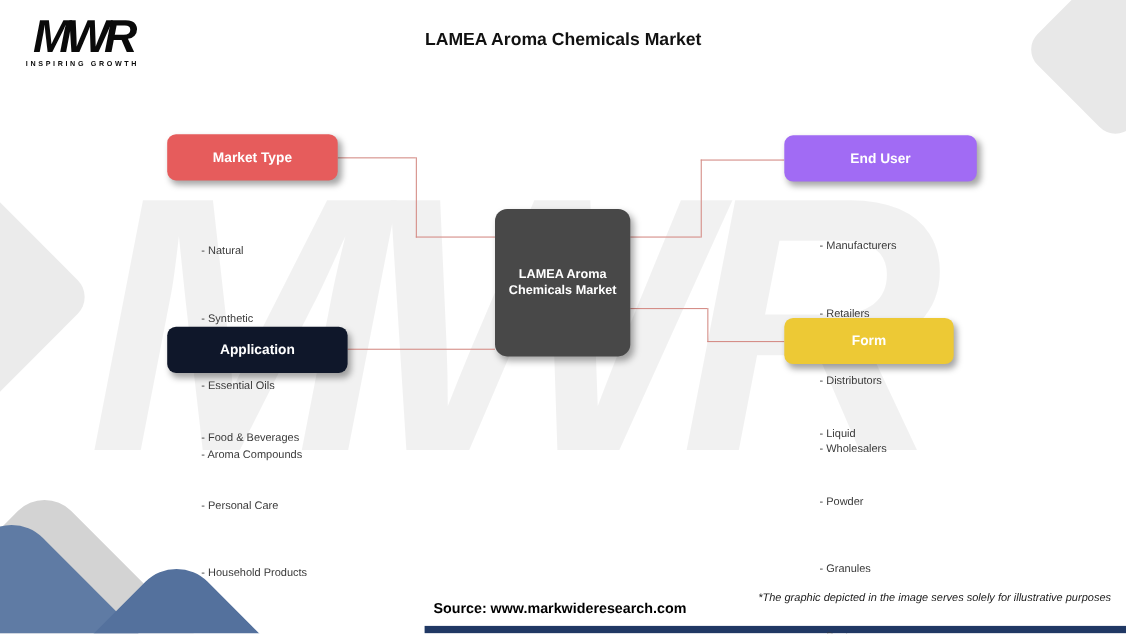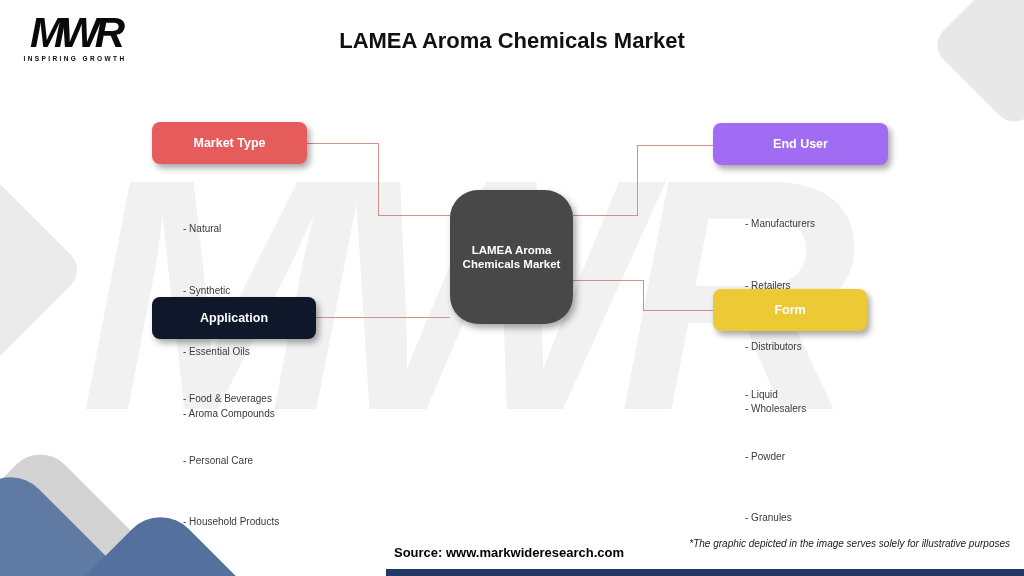--- a/index.html
+++ b/index.html
@@ -20,39 +20,39 @@
     font-size:330px;font-weight:800;font-style:italic;line-height:1;
     letter-spacing:-24px;color:#000;opacity:0.05;white-space:nowrap;user-select:none;
   }
   
   .logo{position:absolute;z-index:2;left:20px;top:12px;width:110px;text-align:center;color:#0a0a0a;}
   .logo-brand{font-size:42px;font-weight:900;font-style:italic;letter-spacing:-5px;line-height:1.0;}
   .logo-name{font-size:11.5px;font-weight:bold;margin-top:1px;letter-spacing:.2px;}
   .logo-tagline{font-size:6.5px;font-weight:bold;letter-spacing:2.4px;text-transform:uppercase;margin-top:1px;}
   
   .title{position:absolute;z-index:2;left:0;top:28px;width:100%;margin:0;text-align:center;
-    font-size:22px;font-weight:bold;color:#111;}
+    font-size:16px;font-weight:bold;color:#111;}
   .source{position:absolute;z-index:2;left:394px;top:545px;font-size:13px;font-weight:bold;color:#000;}
   .disclaimer{position:absolute;z-index:2;right:14px;top:538px;font-size:10px;font-style:italic;color:#1a1a1a;}
   
   .conn{position:absolute;z-index:1;background:#d58e88;}
   .c1{left:307px;top:143px;width:71px;height:1px;}
   .c2{left:378px;top:143px;width:1px;height:73px;}
   .c3{left:378px;top:215px;width:72px;height:1px;}
   .c4{left:637px;top:145px;width:76px;height:1px;}
   .c5{left:637px;top:145px;width:1px;height:71px;}
   .c6{left:573px;top:215px;width:64px;height:1px;}
   .c7{left:316px;top:317px;width:134px;height:1px;}
   .c8{left:573px;top:280px;width:70px;height:1px;}
   .c9{left:643px;top:280px;width:1px;height:31px;}
   .c10{left:643px;top:310px;width:70px;height:1px;}
   
   .center-node{
     position:absolute;z-index:2;left:450px;top:190px;width:123px;height:134px;
-    border-radius:28px;display:flex;flex-direction:column;align-items:center;justify-content:center;
+    border-radius:11px;display:flex;flex-direction:column;align-items:center;justify-content:center;
     color:#fff;font-weight:bold;font-size:11.5px;text-align:center;
     box-shadow:3px 4px 7px rgba(0,0,0,.35);
   }
   .center-line{line-height:14px;}
   
   .seg-box{
     position:absolute;z-index:2;height:42px;border-radius:8px;
     color:#fff;font-weight:bold;font-size:12.5px;text-align:center;line-height:42px;
     box-shadow:3px 4px 6px rgba(0,0,0,.35);
   }

